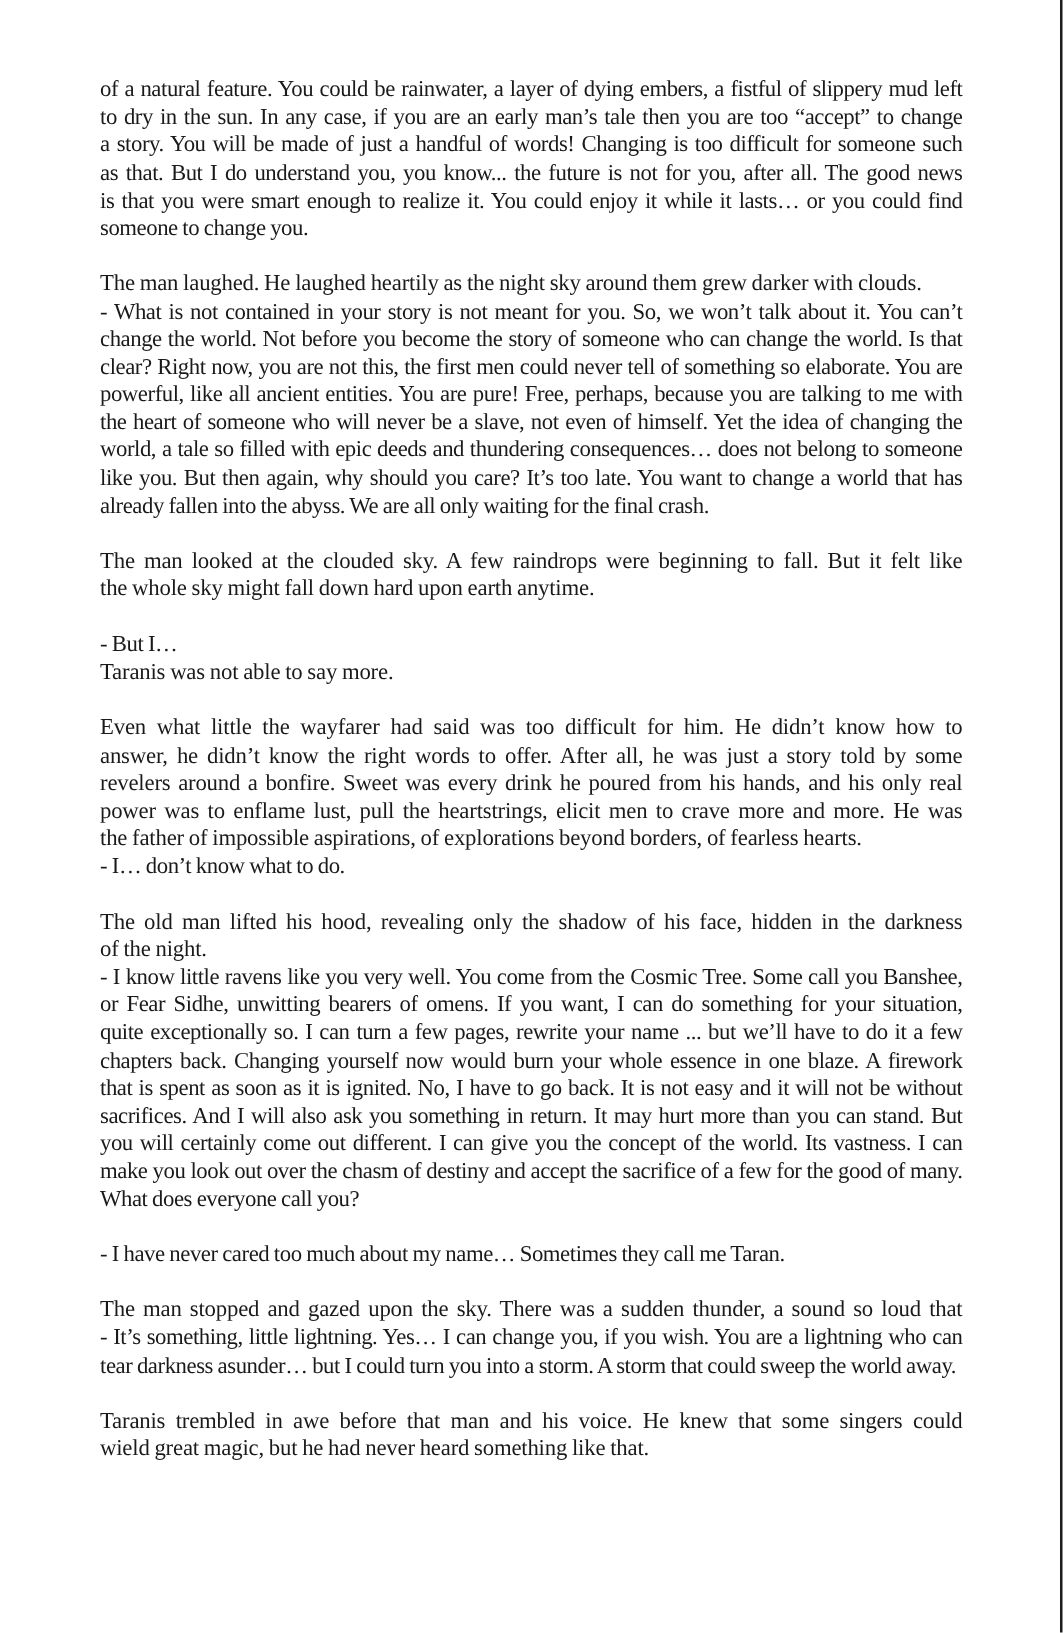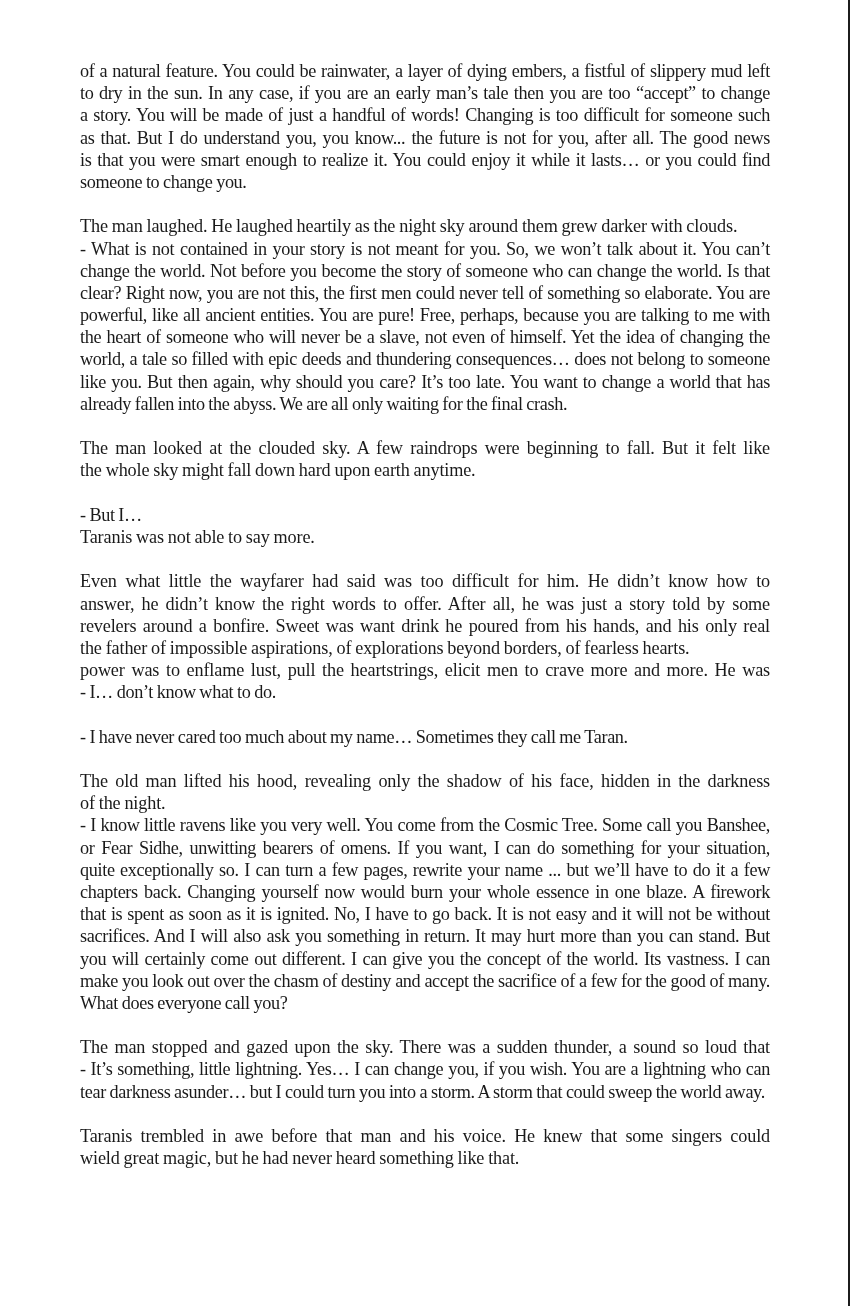--- a/index.html
+++ b/index.html
@@ -44,42 +44,42 @@
       <span class="line">The man looked at the clouded sky. A few raindrops were beginning to fall. But it felt like</span>
       <span class="line last">the whole sky might fall down hard upon earth anytime.</span>
     </div>
     <div class="para">
       <span class="line it last">- But I…</span>
       <span class="line last">Taranis was not able to say more.</span>
     </div>
     <div class="para">
       <span class="line">Even what little the wayfarer had said was too difficult for him. He didn’t know how to</span>
       <span class="line">answer, he didn’t know the right words to offer. After all, he was just a story told by some</span>
-      <span class="line">revelers around a bonfire. Sweet was want drink he poured from his hands, and his only real</span>
+      <span class="line">revelers around a bonfire. Sweet was every drink he poured from his hands, and his only real</span>
+      <span class="line">power was to enflame lust, pull the heartstrings, elicit men to crave more and more. He was</span>
       <span class="line last">the father of impossible aspirations, of explorations beyond borders, of fearless hearts.</span>
-      <span class="line">power was to enflame lust, pull the heartstrings, elicit men to crave more and more. He was</span>
       <span class="line it last">- I… don’t know what to do.</span>
-    </div>
-    <div class="para">
-      <span class="line it last">- I have never cared too much about my name… Sometimes they call me Taran.</span>
     </div>
     <div class="para">
       <span class="line">The old man lifted his hood, revealing only the shadow of his face, hidden in the darkness</span>
       <span class="line last">of the night.</span>
       <span class="line it">- I know little ravens like you very well. You come from the Cosmic Tree. Some call you Banshee,</span>
       <span class="line it">or Fear Sidhe, unwitting bearers of omens. If you want, I can do something for your situation,</span>
       <span class="line it">quite exceptionally so. I can turn a few pages, rewrite your name ... but we’ll have to do it a few</span>
       <span class="line it">chapters back. Changing yourself now would burn your whole essence in one blaze. A firework</span>
       <span class="line it">that is spent as soon as it is ignited. No, I have to go back. It is not easy and it will not be without</span>
       <span class="line it">sacrifices. And I will also ask you something in return. It may hurt more than you can stand. But</span>
       <span class="line it">you will certainly come out different. I can give you the concept of the world. Its vastness. I can</span>
       <span class="line it">make you look out over the chasm of destiny and accept the sacrifice of a few for the good of many.</span>
       <span class="line it last">What does everyone call you?</span>
     </div>
     <div class="para">
+      <span class="line it last">- I have never cared too much about my name… Sometimes they call me Taran.</span>
+    </div>
+    <div class="para">
       <span class="line">The man stopped and gazed upon the sky. There was a sudden thunder, a sound so loud that</span>
       <span class="line it">- It’s something, little lightning. Yes… I can change you, if you wish. You are a lightning who can</span>
       <span class="line it last">tear darkness asunder… but I could turn you into a storm. A storm that could sweep the world away.</span>
     </div>
     <div class="para">
       <span class="line">Taranis trembled in awe before that man and his voice. He knew that some singers could</span>
       <span class="line last">wield great magic, but he had never heard something like that.</span>
     </div>
   </div>
 <div class="page-edge"></div>

